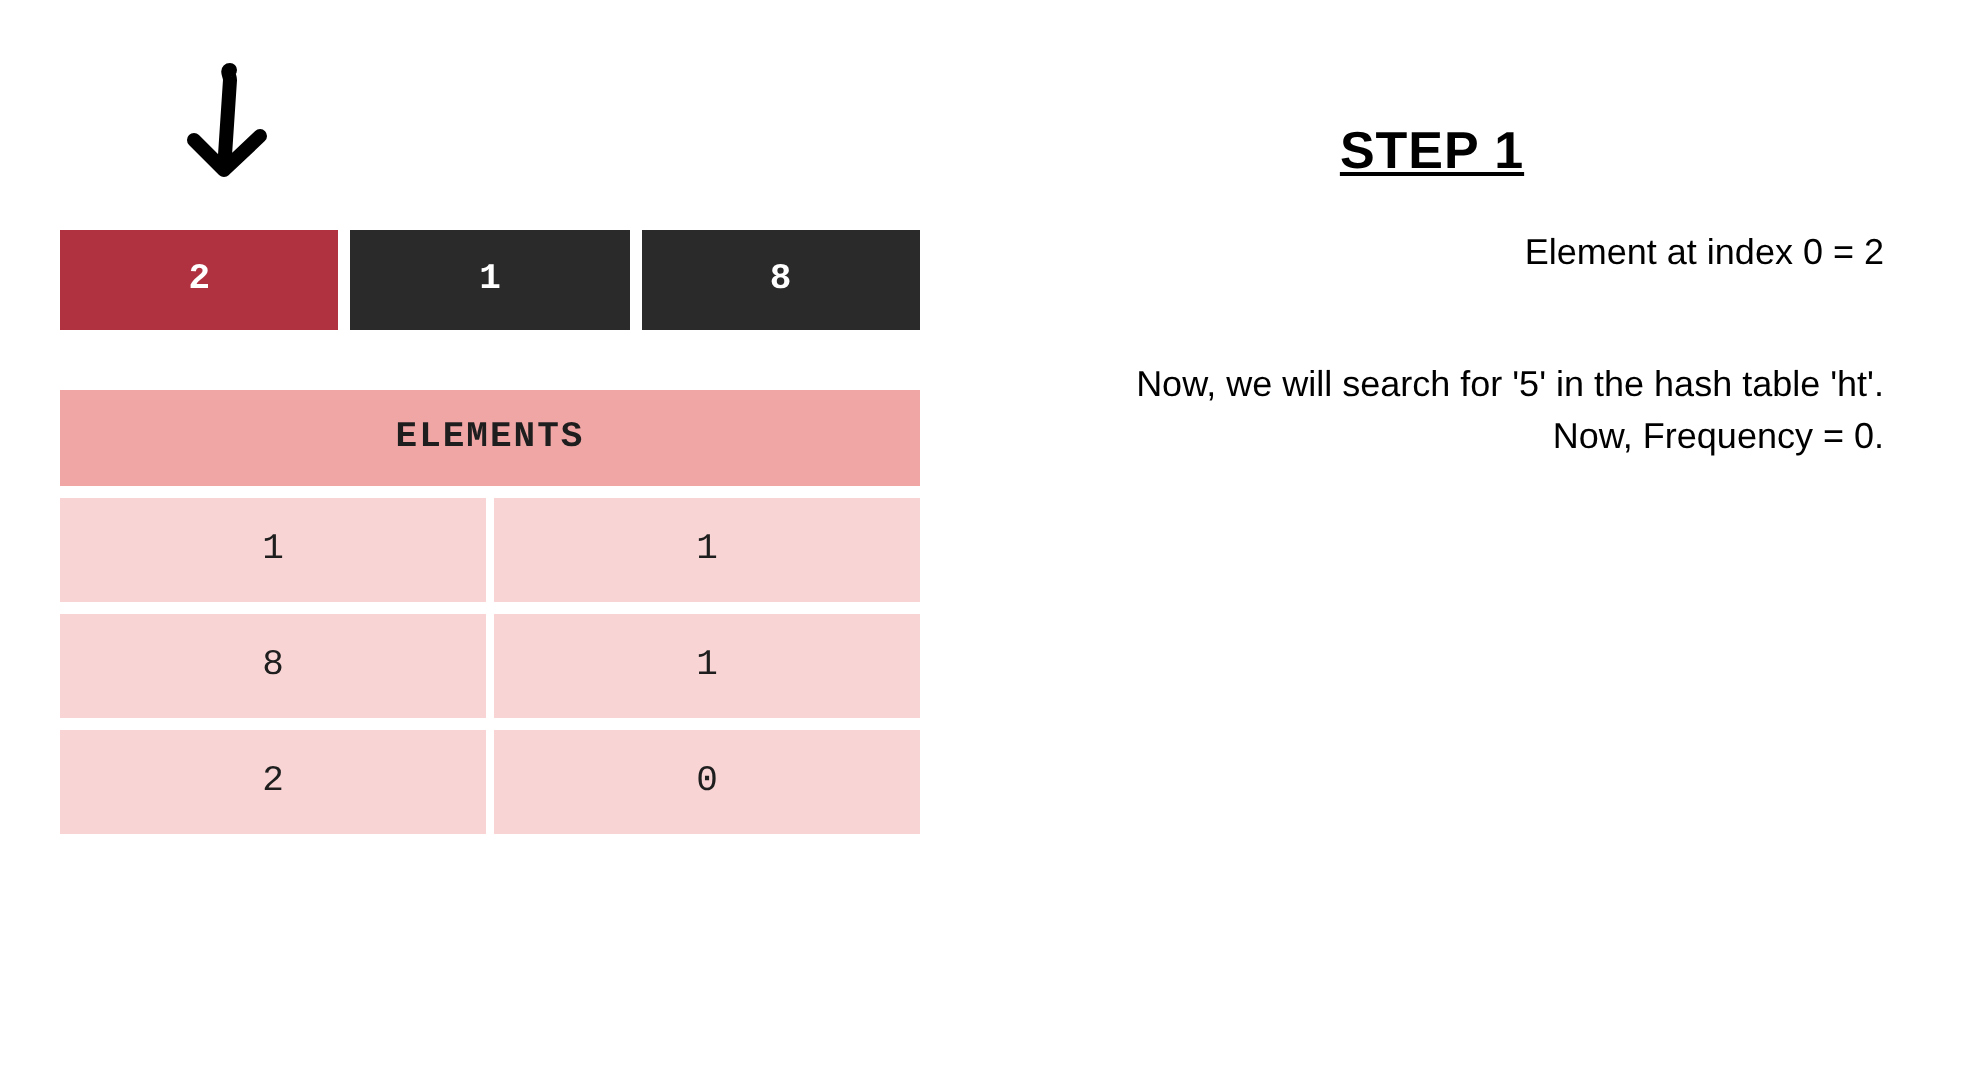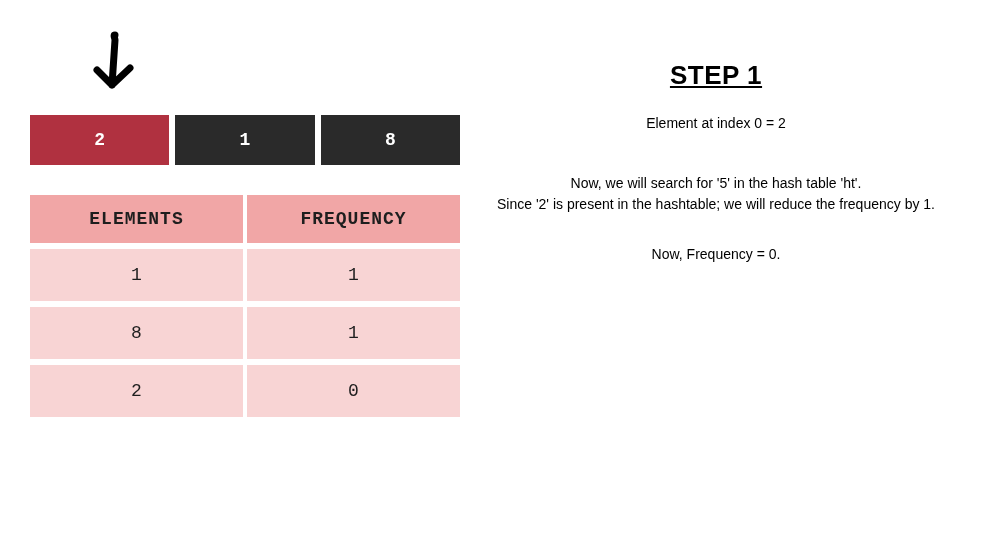--- a/index.html
+++ b/index.html
@@ -85,22 +85,22 @@
   }
   .step-title {
     font-weight: 800;
     font-size: 26px;
     text-align: center;
     margin-bottom: 22px;
     letter-spacing: 0.5px;
     text-decoration: underline;
   }
   .desc-line {
-    font-size: 14px;
-    text-align: center;
+    font-size: 18px;
+    text-align: right;
     line-height: 1.45;
   }
   .desc-block1 { margin-bottom: 40px; }
   .desc-block2 { margin-bottom: 30px; }
 </style>
 </head>
 <body>
 
 <div class="container">
   <div class="left-col">
@@ -112,37 +112,35 @@
 
     <div class="array-row">
       <div class="array-cell cell-active">2</div>
       <div class="array-cell cell-dark">1</div>
       <div class="array-cell cell-dark">8</div>
     </div>
 
     <div class="table">
       <div class="table-header">
         <div class="th">ELEMENTS</div>
-        <div class="th">FREQUENCY</div>
       </div>
       <div class="table-row">
         <div class="td">1</div>
         <div class="td">1</div>
       </div>
       <div class="table-row">
         <div class="td">8</div>
         <div class="td">1</div>
       </div>
       <div class="table-row">
         <div class="td">2</div>
         <div class="td">0</div>
       </div>
     </div>
   </div>
 
   <div class="right-col">
     <div class="step-title">STEP 1</div>
     <div class="desc-line desc-block1">Element at index 0 = 2</div>
     <div class="desc-line">Now, we will search for '5' in the hash table 'ht'.</div>
-    <div class="desc-line desc-block2">Since '2' is present in the hashtable; we will reduce the frequency by 1.</div>
     <div class="desc-line">Now, Frequency = 0.</div>
   </div>
 </div>
 
 </body></html>

